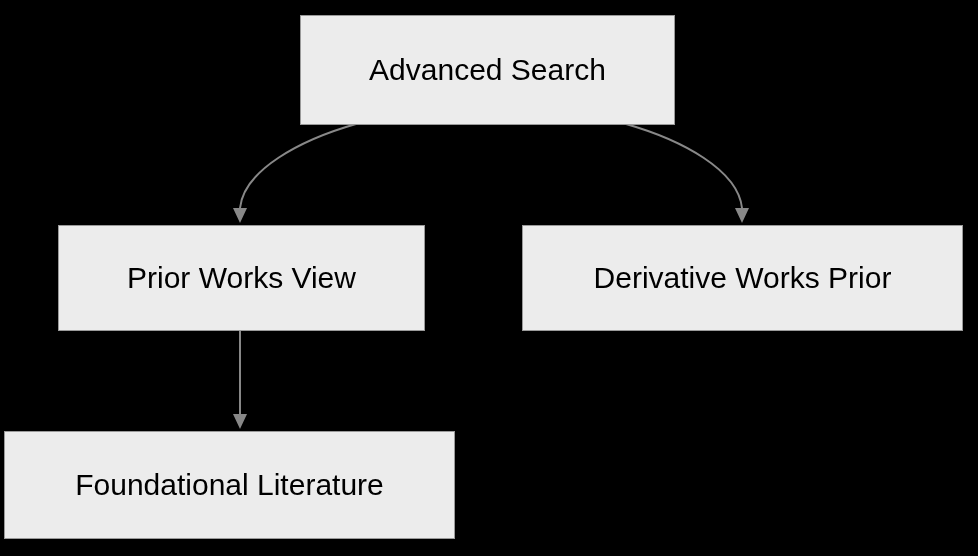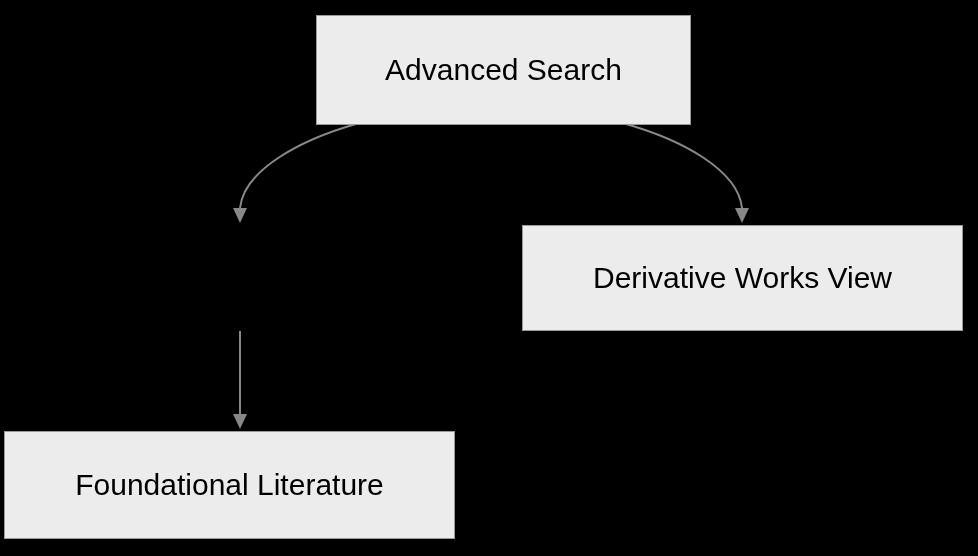--- a/index.html
+++ b/index.html
@@ -40,21 +40,21 @@
   }
   .node-label {
     font-family: "Liberation Sans", sans-serif;
     font-size: 30px;
     line-height: 1;
     letter-spacing: 0px;
     color: #000000;
     white-space: nowrap;
   }
   #node-advanced-search {
-    left: 316px;
+    left: 300px;
     top: 15px;
     width: 375px;
     height: 110px;
   }
   #node-prior-works-view {
     left: 58px;
     top: 225px;
     width: 367px;
     height: 106px;
   }
@@ -88,22 +88,25 @@
     <g>
       <path d="M 240,331 L 240,414" fill="none" stroke="#888888" stroke-width="2"></path>
       <polygon points="240,429 233,414 247,414" fill="#888888"></polygon>
     </g>
   </svg>
 
   <div class="node" id="node-advanced-search">
     <span class="node-label">Advanced Search</span>
   </div>
 
+  <div class="node" id="node-prior-works-view">
+    <span class="node-label">Prior Works View</span>
+  </div>
 
   <div class="node" id="node-derivative-works-view">
-    <span class="node-label">Derivative Works View</span>
+    <span class="node-label">Derivative Works Prior</span>
   </div>
 
   <div class="node" id="node-foundational-literature">
     <span class="node-label">Foundational Literature</span>
   </div>
 
 </div>
 
 </body></html>

